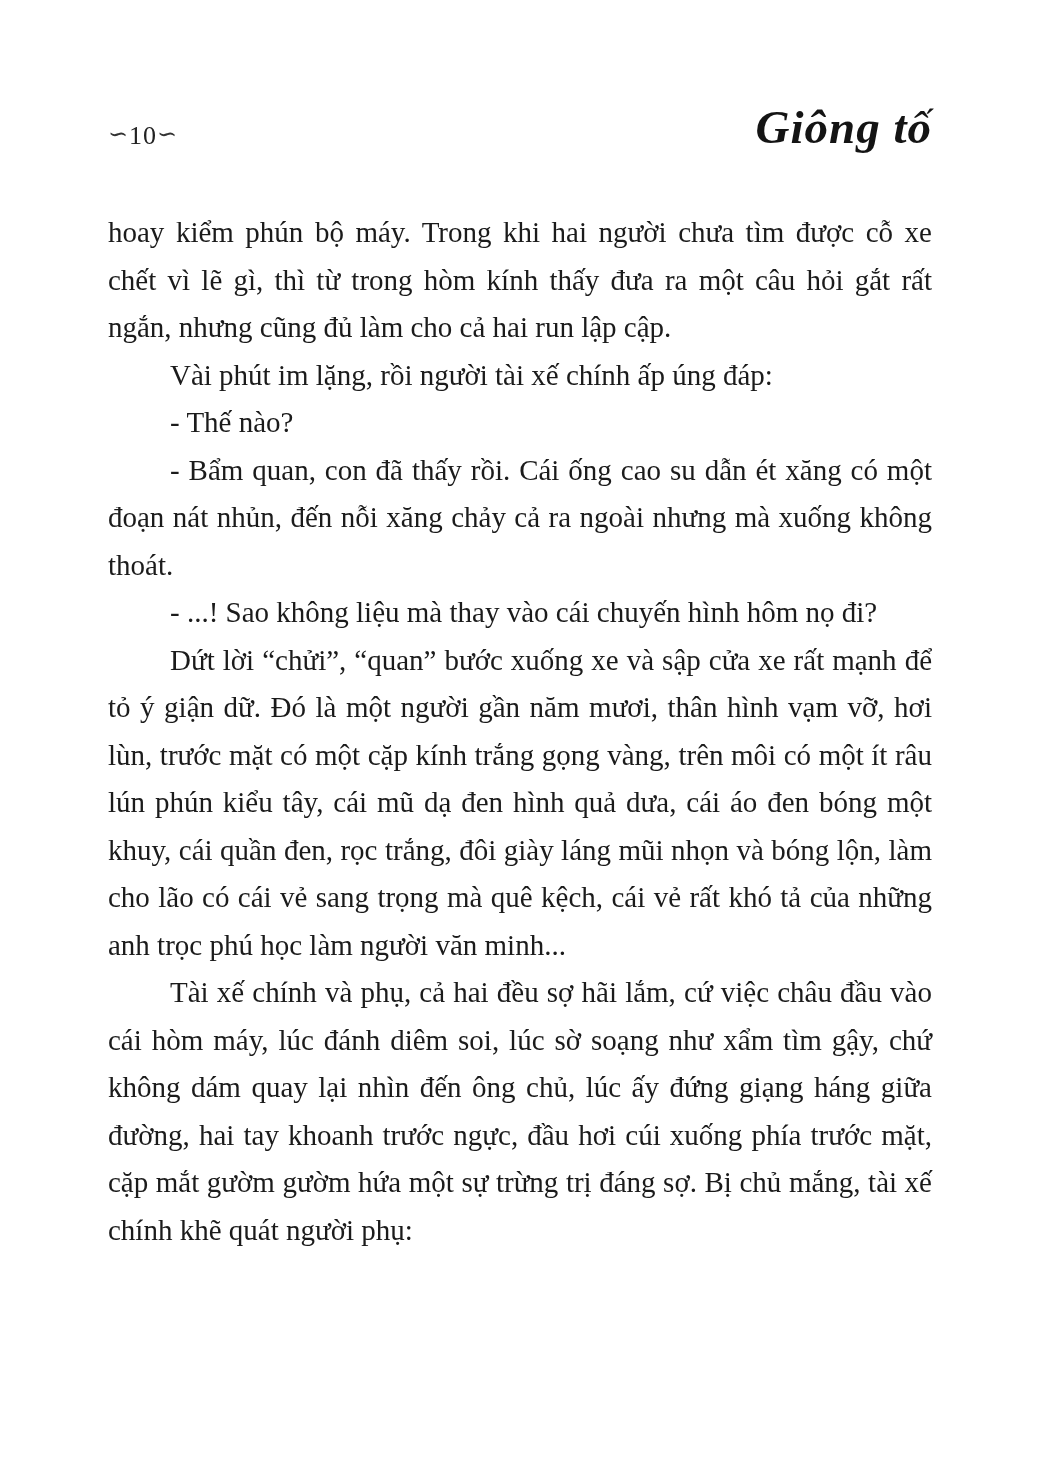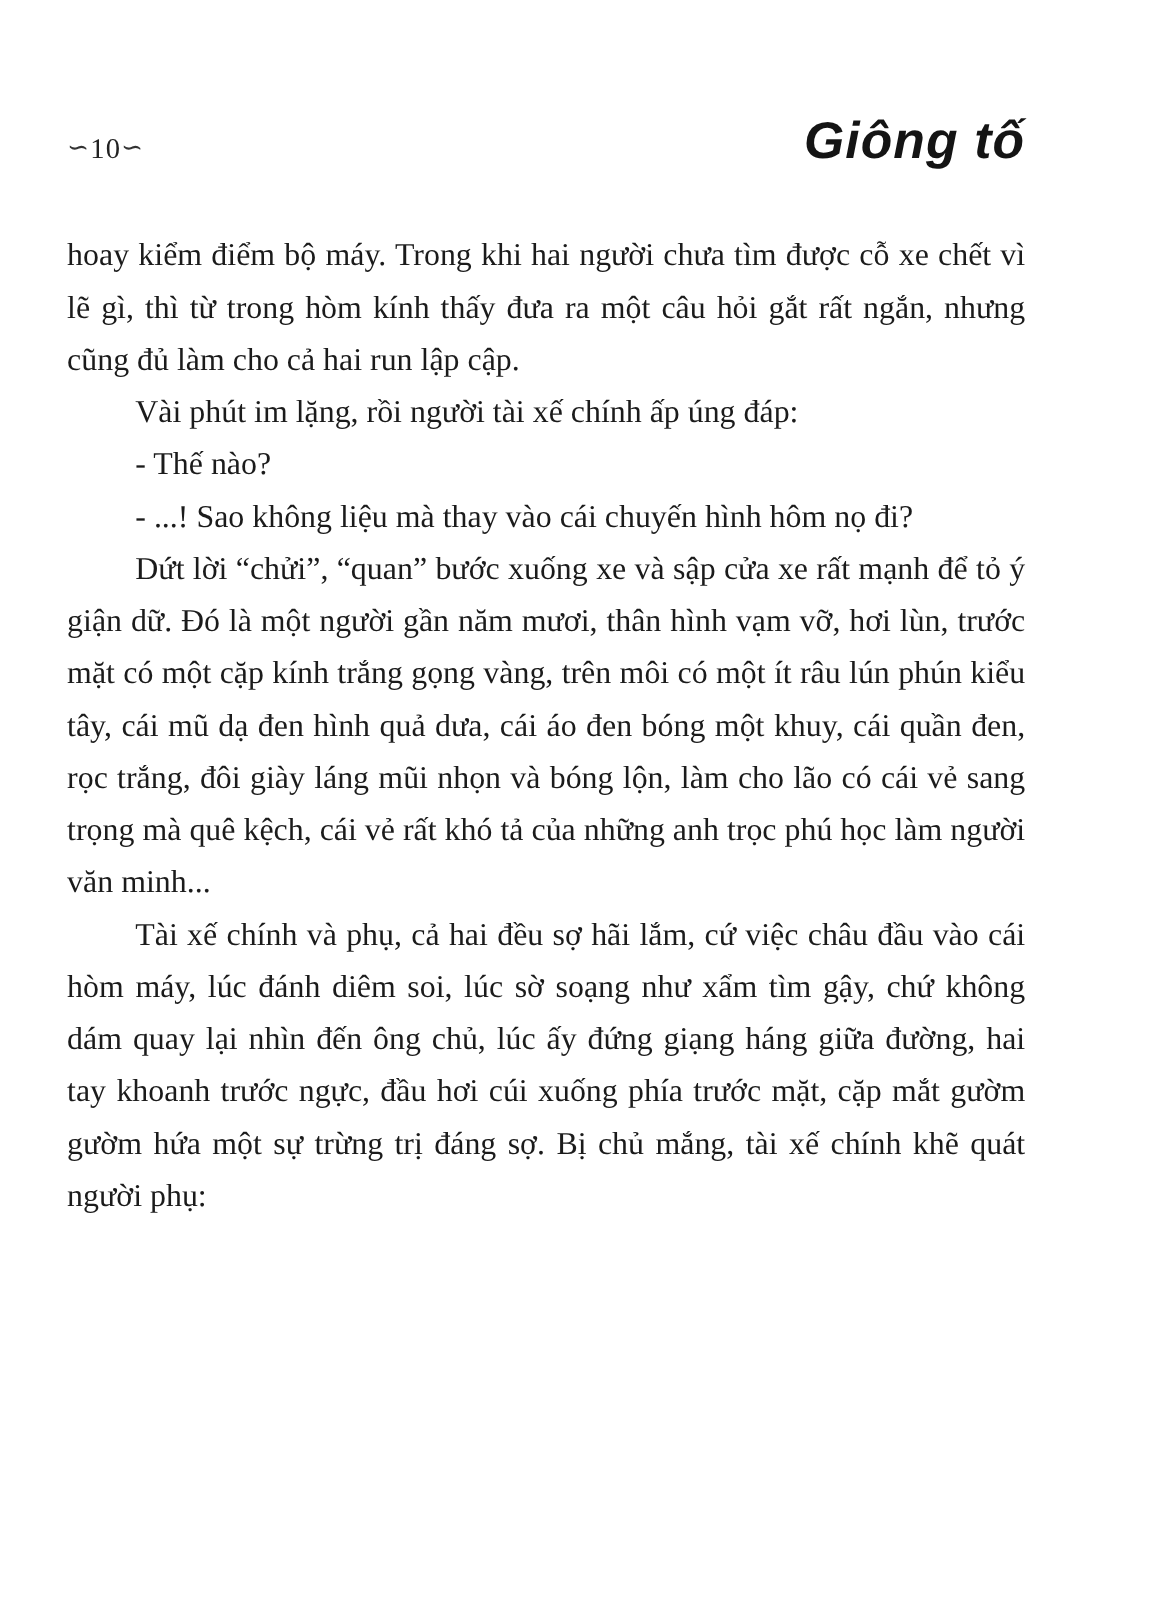--- a/index.html
+++ b/index.html
@@ -7,21 +7,21 @@
     padding: 0;
     background: #ffffff;
   }
   .page {
     position: relative;
     width: 1048px;
     height: 1465px;
     margin: 0 auto;
     background: #ffffff;
     box-sizing: border-box;
-    padding: 104px 116px 0 61px;
+    padding: 104px 116px 0 108px;
     color: #1b1b1b;
     font-family: "Liberation Serif", "DejaVu Serif", serif;
     overflow: hidden;
   }
   .header {
     display: flex;
     justify-content: space-between;
     align-items: flex-end;
     margin-bottom: 58px;
   }
@@ -34,21 +34,21 @@
   .page-num-decor {
     font-size: 24px;
     position: relative;
     top: -2px;
     color: #333333;
   }
   .book-title {
     font-size: 47px;
     font-style: italic;
     font-weight: bold;
-    font-family: Liberation Sans, sans-serif;
+    font-family: Liberation Serif, serif;
     color: #141414;
     letter-spacing: 1px;
     line-height: 1;
   }
   .body-text {
     font-size: 29px;
     line-height: 47.5px;
     text-align: justify;
     color: #1b1b1b;
   }
@@ -65,21 +65,22 @@
 <div class="page">
 
   <div class="header">
     <span class="page-num-group">
       <span class="page-num-decor">∽</span><span>10</span><span class="page-num-decor">∽</span>
     </span>
     <span class="book-title">Giông tố</span>
   </div>
 
   <div class="body-text">
-      <p class="para">hoay kiểm điểm bộ máy. Trong khi hai người chưa tìm được cỗ xe chết vì lẽ gì, thì từ trong hòm kính thấy đưa ra một câu hỏi gắt rất ngắn, nhưng cũng đủ làm cho cả hai run lập cập.</p>
+      <p class="para">hoay kiểm phún bộ máy. Trong khi hai người chưa tìm được cỗ xe chết vì lẽ gì, thì từ trong hòm kính thấy đưa ra một câu hỏi gắt rất ngắn, nhưng cũng đủ làm cho cả hai run lập cập.</p>
       <p class="para indent">Vài phút im lặng, rồi người tài xế chính ấp úng đáp:</p>
       <p class="para indent">- Thế nào?</p>
+      <p class="para indent">- Bẩm quan, con đã thấy rồi. Cái ống cao su dẫn ét xăng có một đoạn nát nhủn, đến nỗi xăng chảy cả ra ngoài nhưng mà xuống không thoát.</p>
       <p class="para indent">- ...! Sao không liệu mà thay vào cái chuyến hình hôm nọ đi?</p>
       <p class="para indent">Dứt lời “chửi”, “quan” bước xuống xe và sập cửa xe rất mạnh để tỏ ý giận dữ. Đó là một người gần năm mươi, thân hình vạm vỡ, hơi lùn, trước mặt có một cặp kính trắng gọng vàng, trên môi có một ít râu lún phún kiểu tây, cái mũ dạ đen hình quả dưa, cái áo đen bóng một khuy, cái quần đen, rọc trắng, đôi giày láng mũi nhọn và bóng lộn, làm cho lão có cái vẻ sang trọng mà quê kệch, cái vẻ rất khó tả của những anh trọc phú học làm người văn minh...</p>
       <p class="para indent">Tài xế chính và phụ, cả hai đều sợ hãi lắm, cứ việc châu đầu vào cái hòm máy, lúc đánh diêm soi, lúc sờ soạng như xẩm tìm gậy, chứ không dám quay lại nhìn đến ông chủ, lúc ấy đứng giạng háng giữa đường, hai tay khoanh trước ngực, đầu hơi cúi xuống phía trước mặt, cặp mắt gườm gườm hứa một sự trừng trị đáng sợ. Bị chủ mắng, tài xế chính khẽ quát người phụ:</p>
     </div>
 
 </div>
 
 </body></html>

